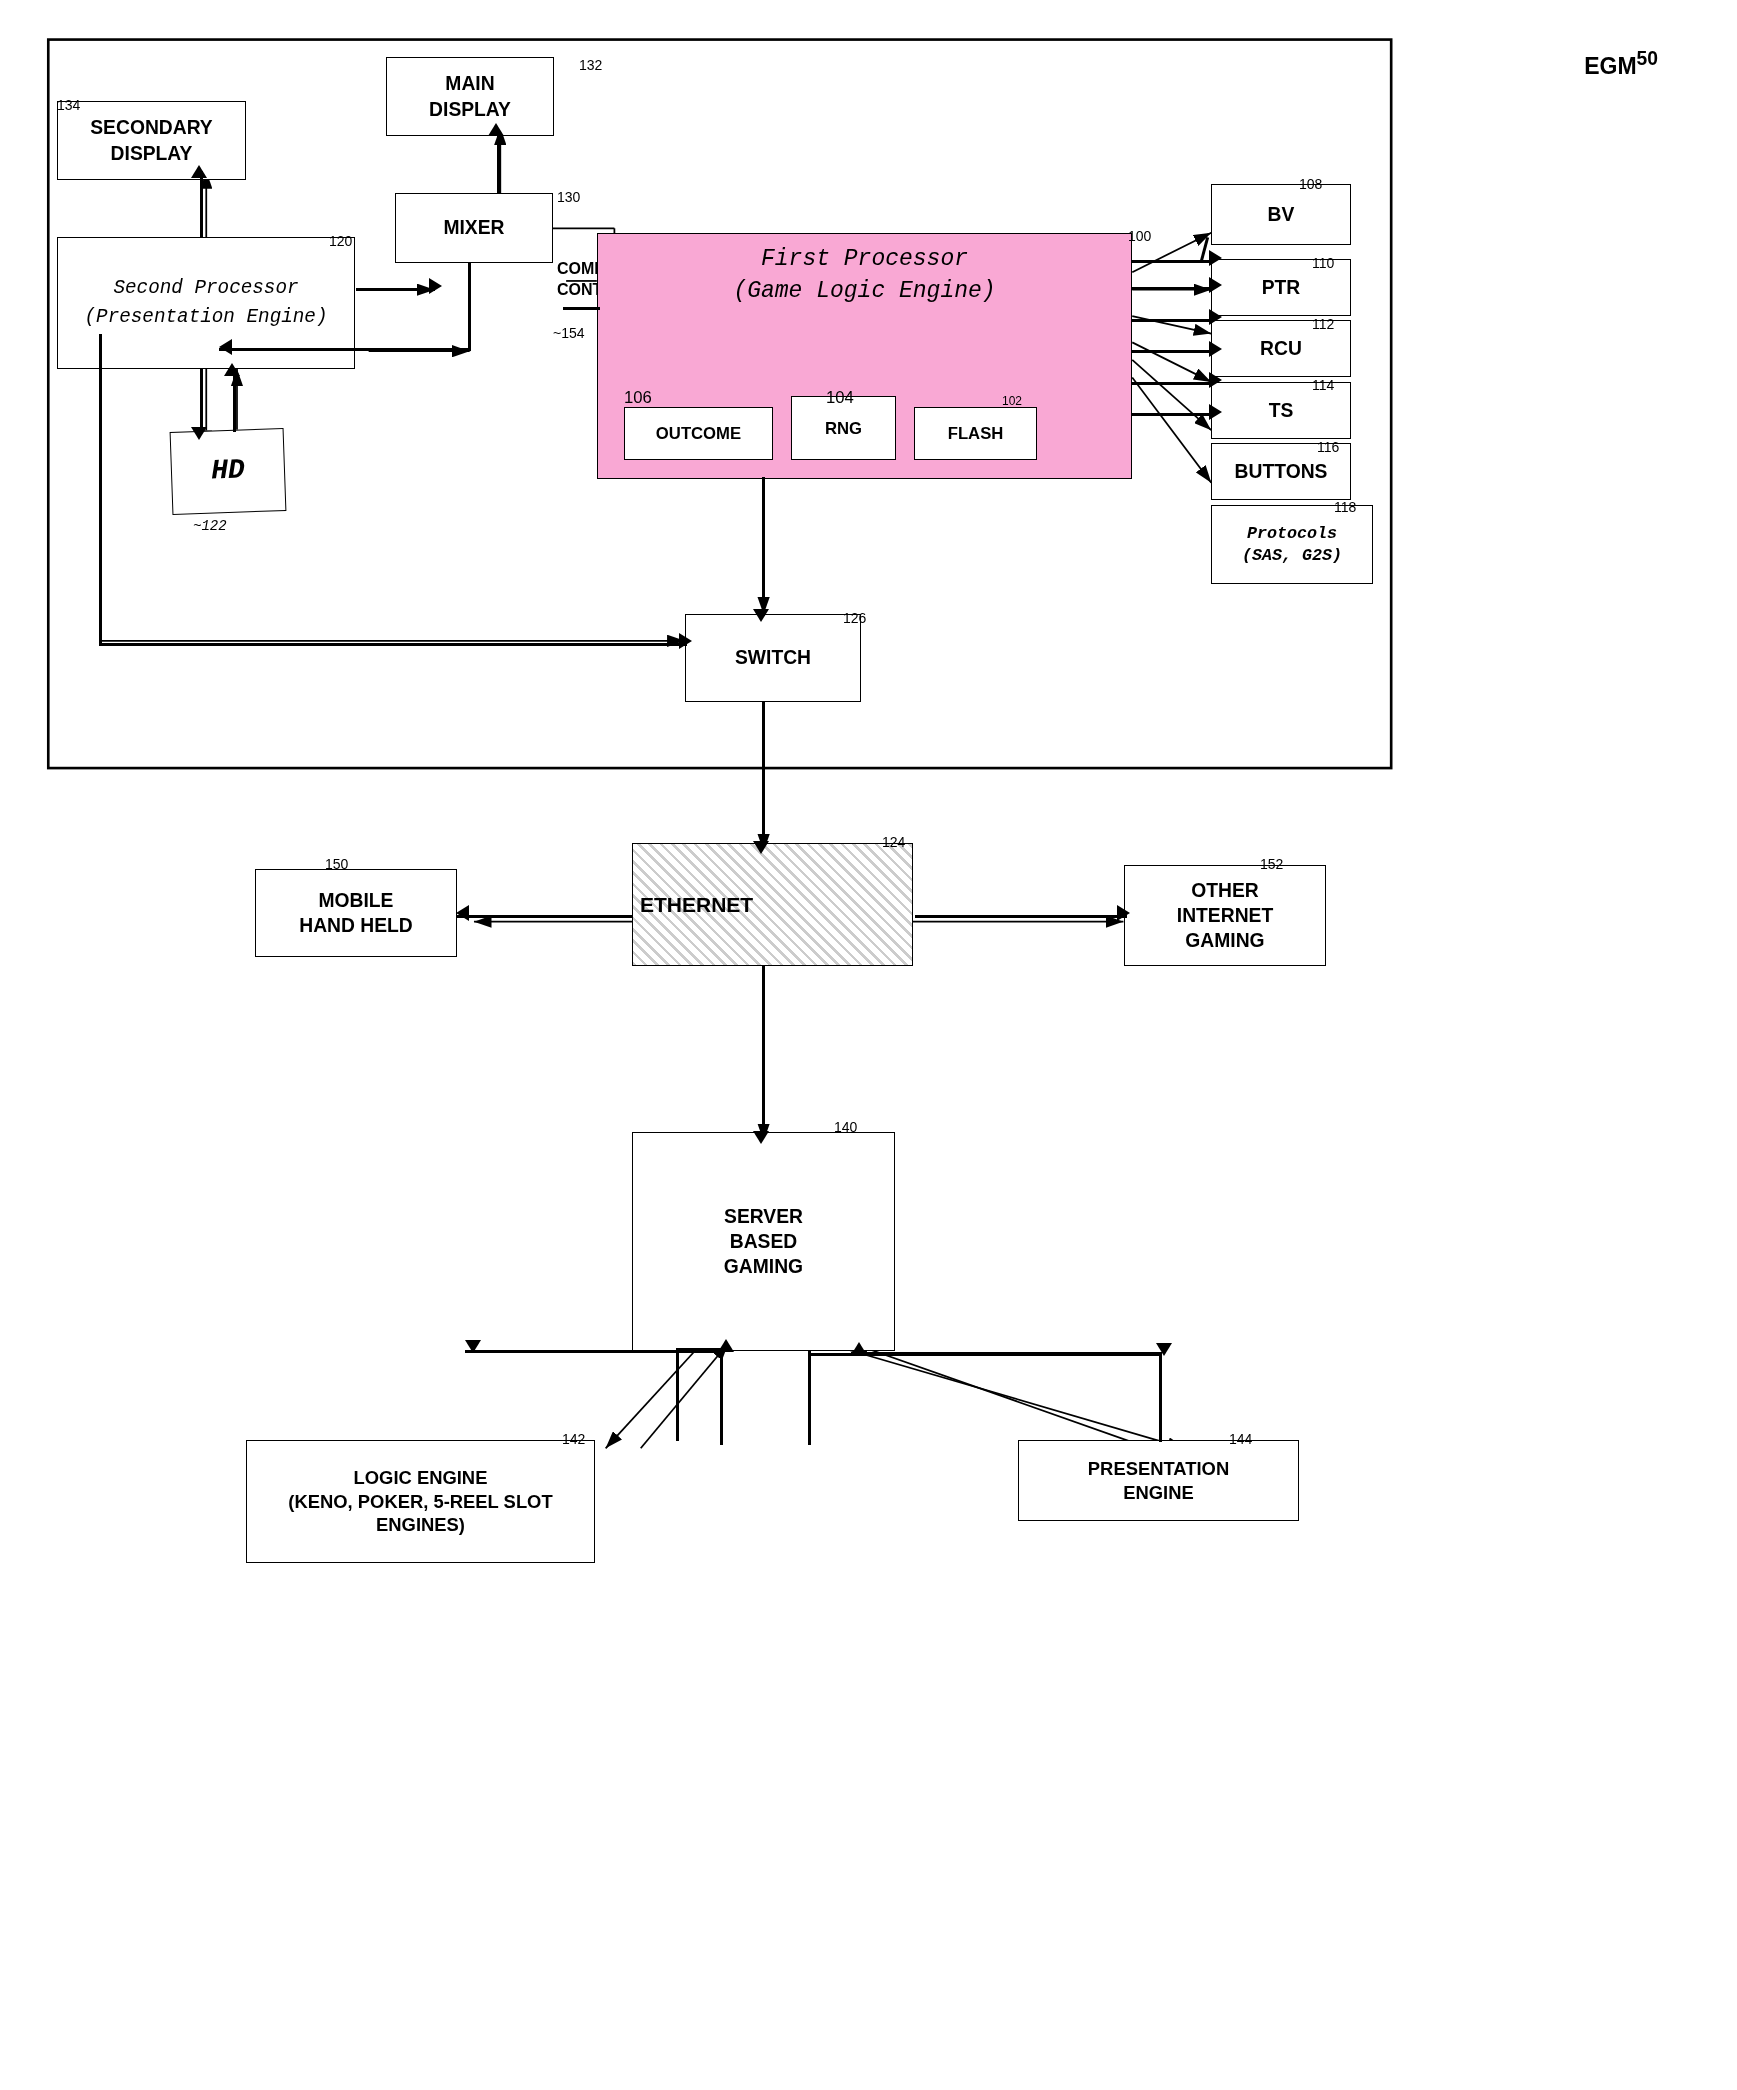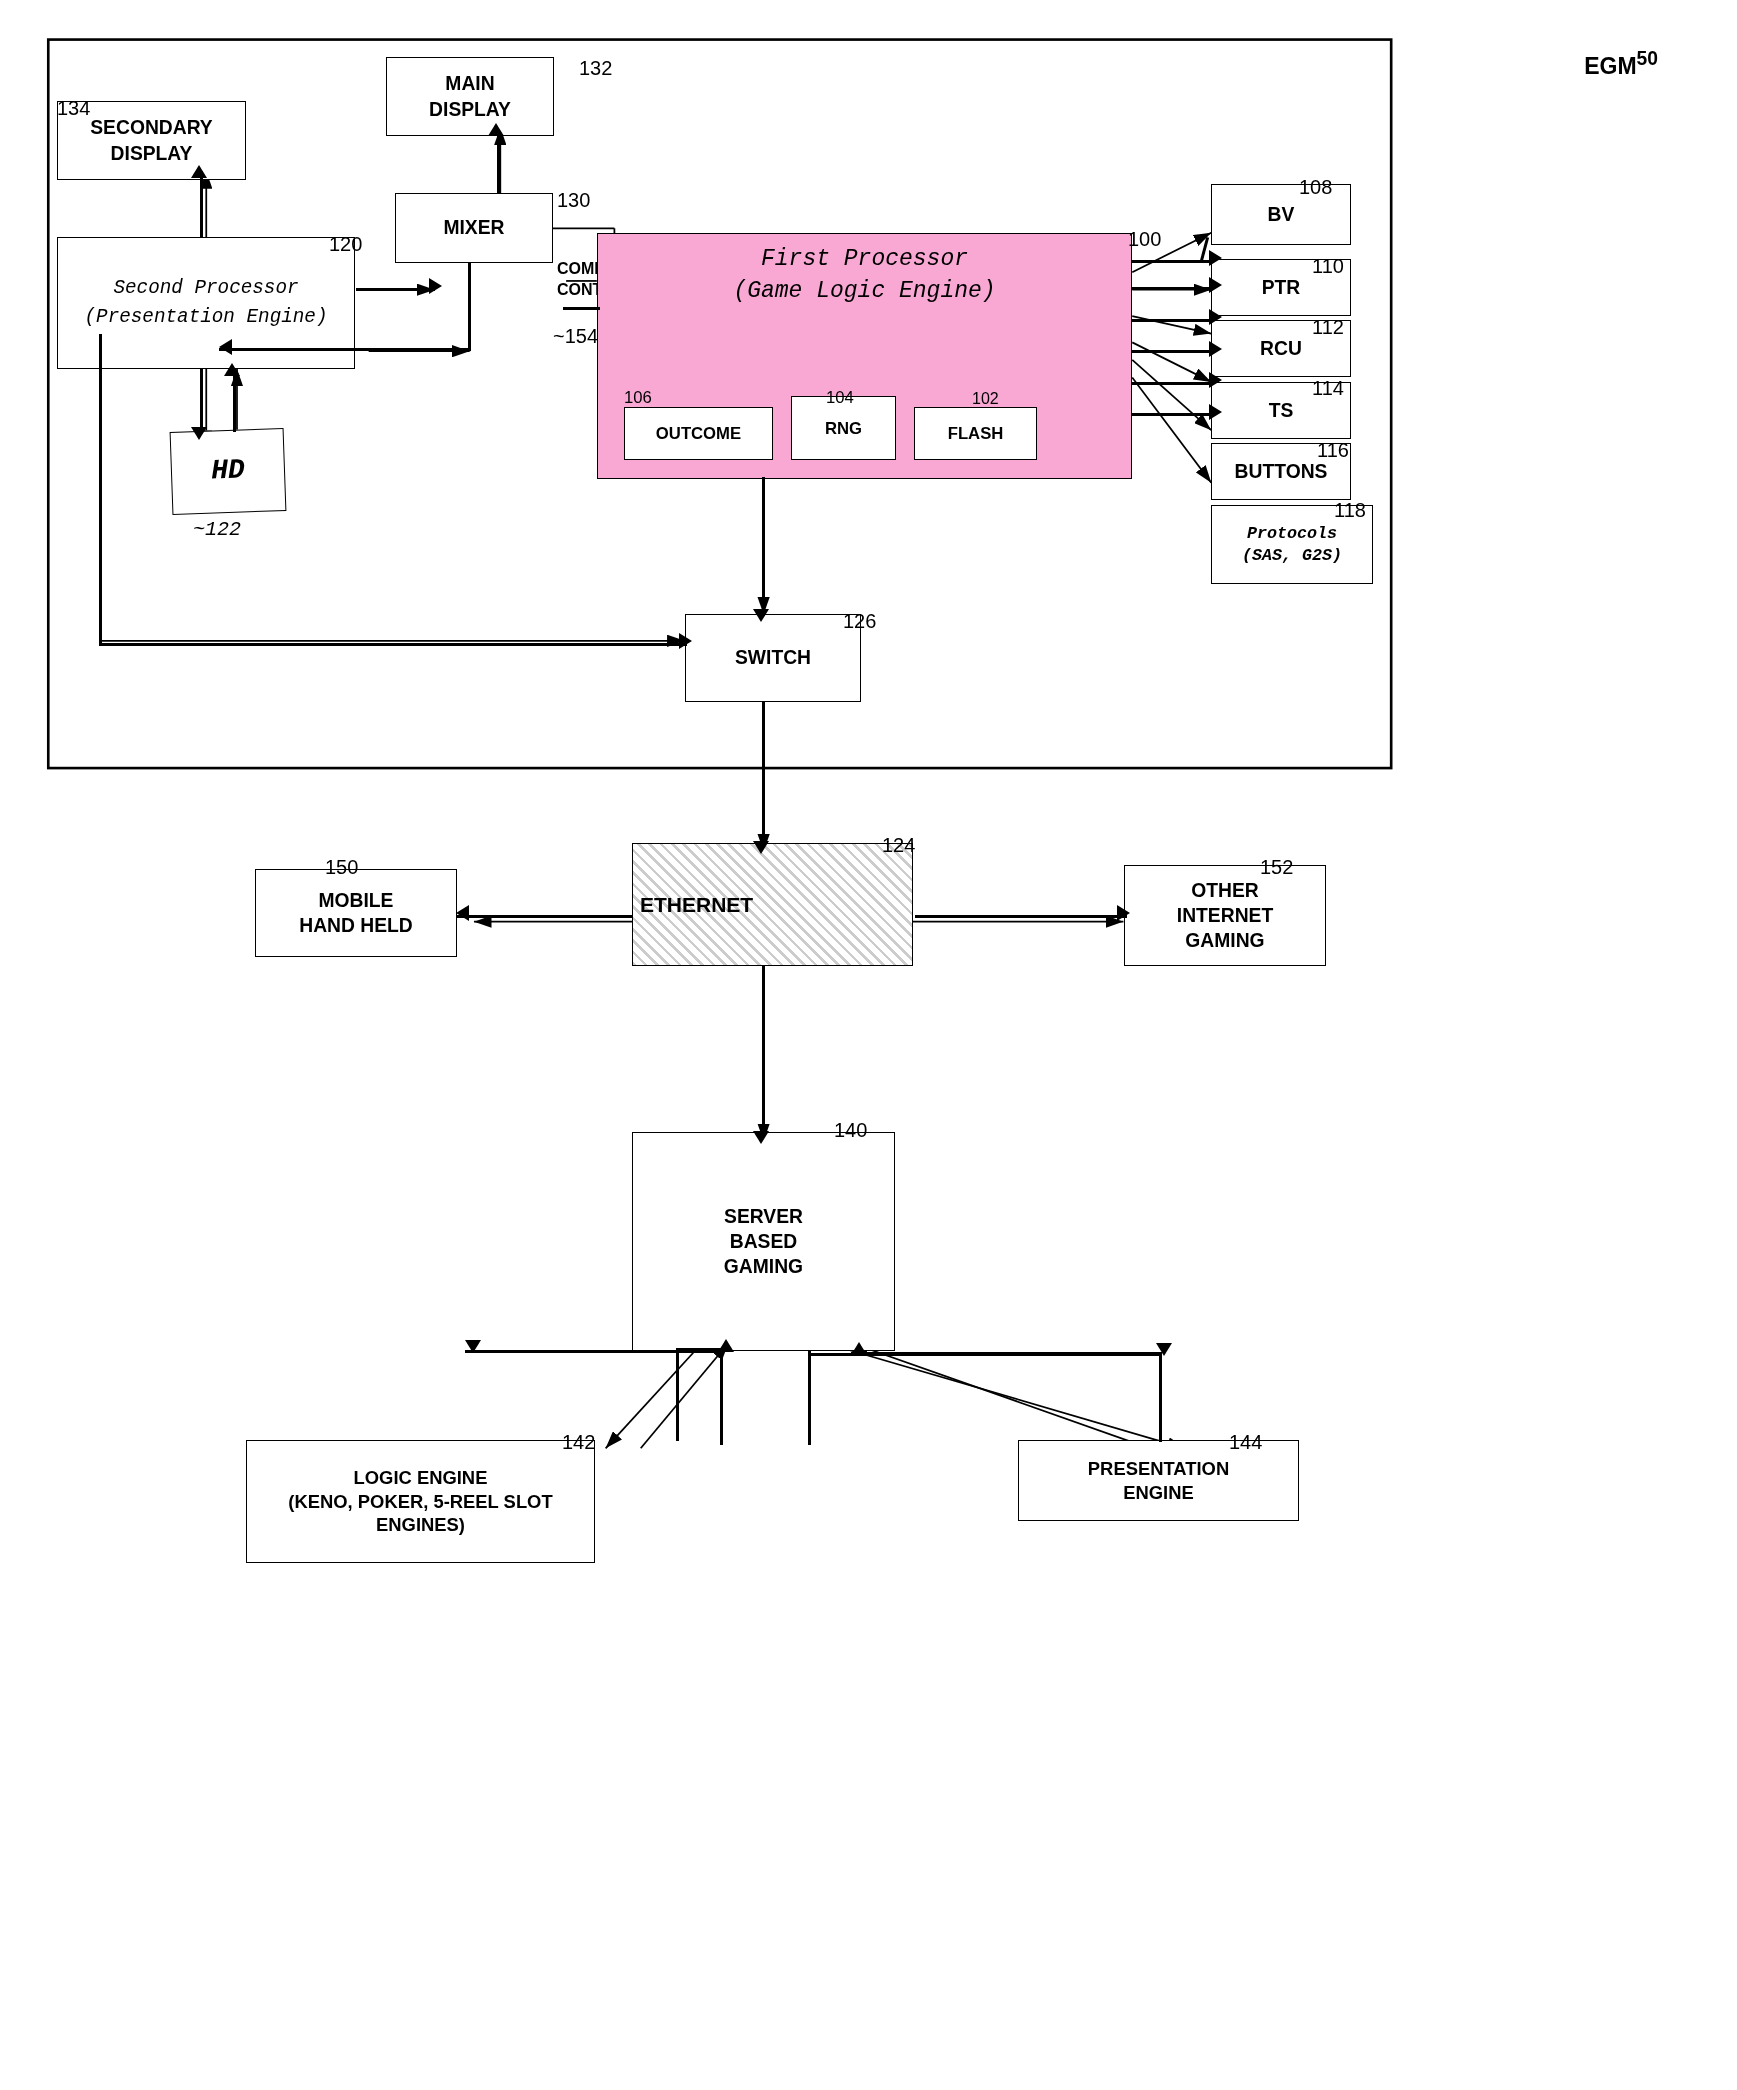--- a/index.html
+++ b/index.html
@@ -24,21 +24,21 @@
       display: flex;
       align-items: center;
       justify-content: center;
       text-align: center;
       font-size: 19.3px;
       font-weight: bold;
       line-height: 1.3;
     }
     .ref-num {
       position: absolute;
-      font-size: 20px;
+      font-size: 14px;
       font-weight: normal;
     }
     .egm-label {
       position: absolute;
       font-size: 23px;
       font-weight: bold;
     }
     svg.arrows {
       position: absolute;
       top: 0;
@@ -199,21 +199,21 @@
     <span class="ref-num" style="position:absolute; bottom:70px; left:26px; font-size:16.7px;">106</span>
 
     <div class="box" style="position:absolute; bottom:17.6px; left:193px; width:105px; height:64px; font-size:16.7px;">
       <span>RNG</span>
     </div>
     <span class="ref-num" style="position:absolute; bottom:70px; left:228px; font-size:16.7px;">104</span>
 
     <div class="box" style="position:absolute; bottom:17.6px; left:316px; width:123px; height:53px; font-size:16.7px;">
       <span>FLASH</span>
     </div>
-    <span class="ref-num" style="position:absolute; bottom:70px; left:374px; font-size:16px;">102</span>
+    <span class="ref-num" style="position:absolute; bottom:70px; left:404px; font-size:12px;">102</span>
   </div>
   <span class="ref-num" style="top:228px; left:1128px;">100</span>
 
   <div class="box" style="top:184px; left:1211px; width:140px; height:61px;">
     <span>BV</span>
   </div>
   <span class="ref-num" style="top:176px; left:1299px;">108</span>
 
   <div class="box" style="top:259px; left:1211px; width:140px; height:57px;">
     <span>PTR</span>

